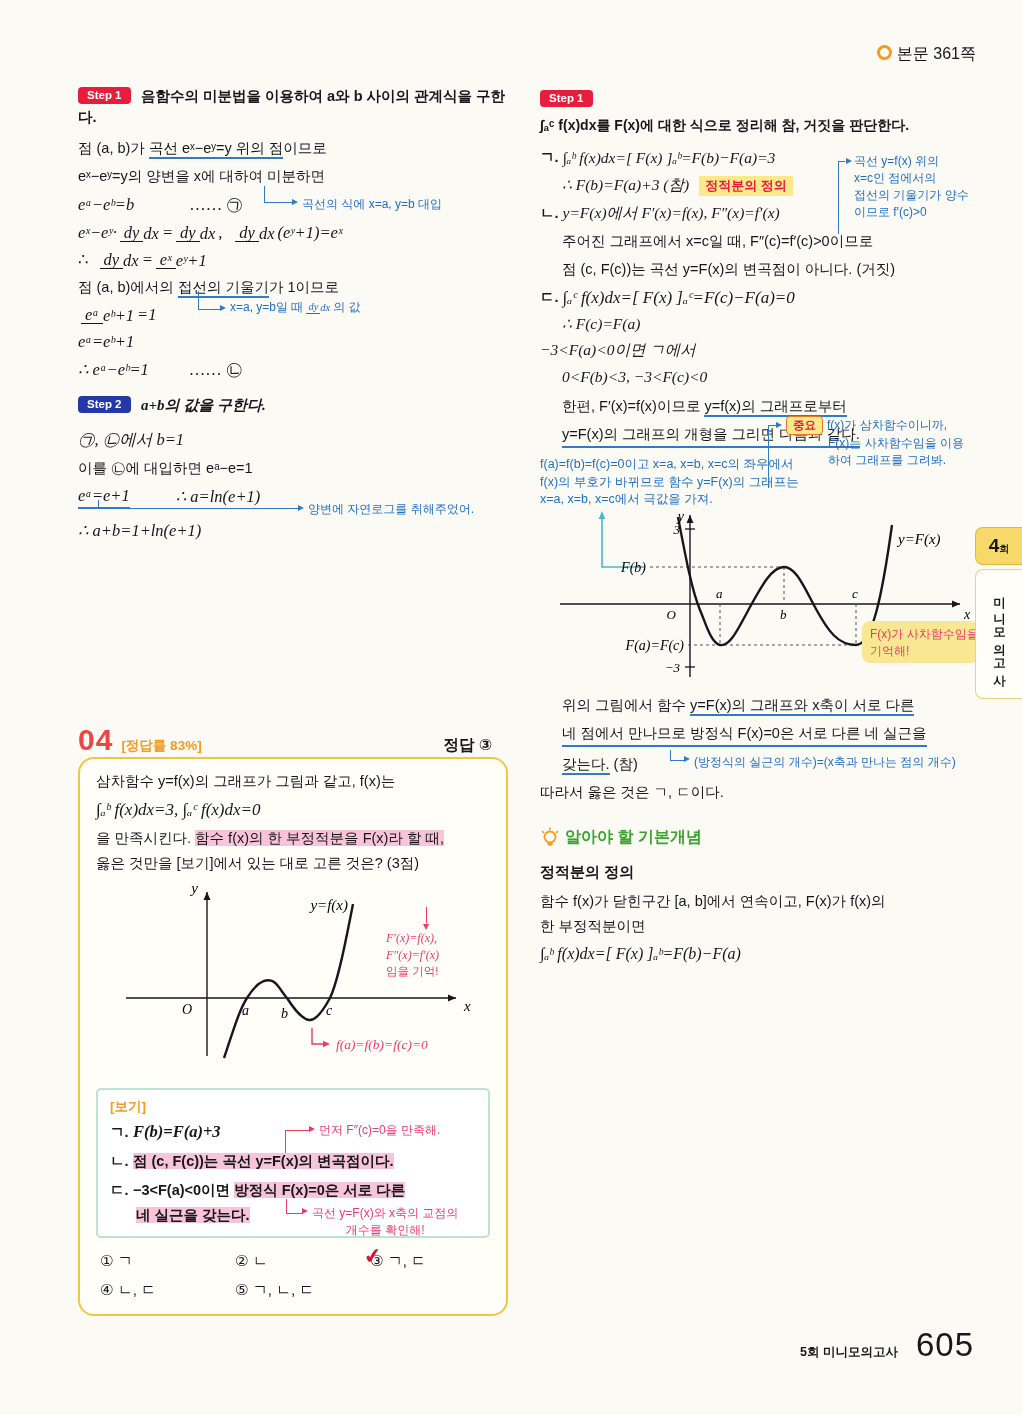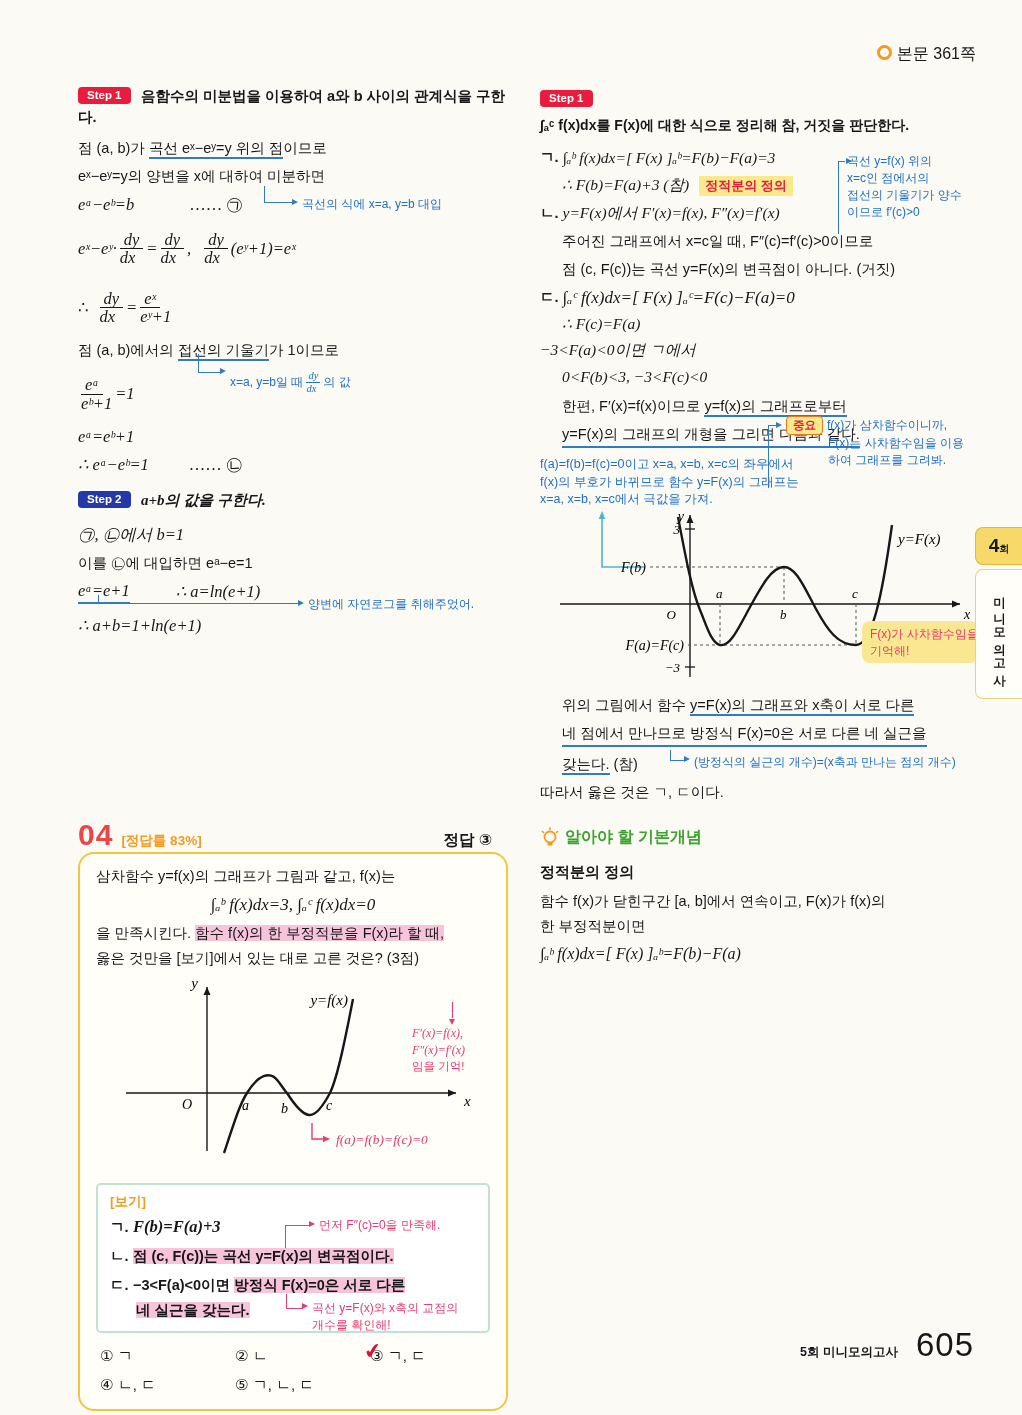--- a/index.html
+++ b/index.html
@@ -11,22 +11,22 @@
   .msm{font-family:"Liberation Serif","DejaVu Serif",serif;font-style:italic;font-size:12px}
   .badge{display:inline-block;color:#fff;font-size:11.5px;font-weight:bold;
          padding:2px 9px 3px;border-radius:4px;font-style:normal;vertical-align:2px}
   .badge-red{background:#e81c3c}
   .badge-navy{background:#2438a8}
   .note{color:#1f6fc5;font-size:12px;line-height:1.4}
   .rednote{color:#ea3a6e;font-size:12px;line-height:1.4}
   .ub{border-bottom:2px solid #2f7cc4;padding-bottom:1px}
   .hl-pink{background:#f8c4d9}
   .hl-yel{background:#fbe98c;color:#e81c3c;font-weight:bold;font-size:13px;padding:1px 6px}
-  .frac{display:inline-flex;flex-direction:column;align-items:flex-start;vertical-align:middle;
-        line-height:1.05;margin:8px 3px}
+  .frac{display:inline-flex;flex-direction:row;align-items:flex-end;vertical-align:middle;
+        line-height:1.05;margin:0 3px}
   .frac .fn{border-bottom:1.3px solid #17171a;padding:0 4px}
   .frac.sm{font-size:10.5px;line-height:1.1}
   .frac.sm .fn{border-bottom:1px solid #1f6fc5;padding:0 2px}
   .mline{margin:7px 0;display:flex;align-items:center}
   .tri-r{width:0;height:0;border-top:3.5px solid transparent;border-bottom:3.5px solid transparent;
          border-left:6px solid #2f7cc4;position:absolute}
   .tri-d{width:0;height:0;border-left:3.5px solid transparent;border-right:3.5px solid transparent;
          border-top:6px solid #ea3a6e;position:absolute}
   .tri-r.pink{border-left-color:#ea3a6e}
   #col-left{position:absolute;left:78px;top:86px;width:430px}
@@ -170,27 +170,27 @@
 
   <div style="margin-top:182px;position:relative">
     <div style="display:flex;align-items:baseline">
       <span style="color:#ef4444;font-weight:bold;font-size:30px;letter-spacing:1px">04</span>
       <span style="color:#f59b1e;font-weight:bold;font-size:13.5px;margin-left:8px">[정답률 83%]</span>
       <span style="margin-left:auto;font-weight:bold;font-size:15.5px;margin-right:16px">정답 ③</span>
     </div>
 
     <div class="pbox">
       <div class="ko"><span>삼차함수 y=f(x)의 그래프가 그림과 같고, f(x)는</span></div>
-      <div class="m" style="text-align:center;margin:8px 0;font-size:17px"><span>∫ₐᵇ f(x)dx=3,  ∫ₐᶜ f(x)dx=0</span></div>
+      <div class="m" style="margin:8px 0;font-size:17px"><span>∫ₐᵇ f(x)dx=3,  ∫ₐᶜ f(x)dx=0</span></div>
       <div class="ko">
         <span>을 만족시킨다. </span><span class="hl-pink">함수 f(x)의 한 부정적분을 F(x)라 할 때,</span>
       </div>
       <div class="ko" style="margin-top:4px"><span>옳은 것만을 [보기]에서 있는 대로 고른 것은? (3점)</span></div>
 
-      <div class="abs" style="right:2px;top:148px;width:92px">
+      <div class="abs" style="right:28px;top:148px;width:92px">
         <div style="border-left:1.5px solid #ea3a6e;height:16px;margin-left:40px;margin-bottom:1px"></div>
         <div class="tri-d" style="margin-left:37px;position:static"></div>
         <div class="rednote msm">F′(x)=f(x),</div>
         <div class="rednote msm">F″(x)=f′(x)</div>
         <div class="rednote" style="font-size:11.5px">임을 기억!</div>
       </div>
 
       <div class="gr" style="margin:4px 0 0 16px">
         <svg width="370" height="192" viewBox="0 0 370 192">
           <line x1="14" y1="120" x2="344" y2="120" stroke="#17171a" stroke-width="1.4"></line>
@@ -226,21 +226,21 @@
         </div>
         <div style="margin-top:8px;position:relative">
           <span class="ko" style="font-weight:bold">ㄷ.</span>
           <span class="ko" style="font-weight:bold">−3&lt;F(a)&lt;0이면 </span><span class="ko hl-pink" style="font-weight:bold">방정식 F(x)=0은 서로 다른</span>
           <div style="margin-left:26px;margin-top:4px;position:relative">
             <span class="ko hl-pink" style="font-weight:bold">네 실근을 갖는다.</span>
             <div class="abs" style="left:150px;top:-6px;width:16px;height:14px;border-left:1.4px solid #ea3a6e;border-bottom:1.4px solid #ea3a6e"></div>
             <div class="tri-r pink" style="left:166px;top:3.5px"></div>
             <div class="rednote abs" style="left:176px;top:0;white-space:nowrap">
               <div>곡선 y=F(x)와 x축의 교점의</div>
-              <div style="text-align:left">개수를 확인해!</div>
+              <div style="text-align:center">개수를 확인해!</div>
             </div>
           </div>
         </div>
       </div>
 
       <div class="choices">
         <div class="choice"><span>①</span> <span>ㄱ</span></div>
         <div class="choice"><span>②</span> <span>ㄴ</span></div>
         <div class="choice" style="position:relative">
           <span class="abs" style="left:-6px;top:-8px;color:#dd1133;font-size:21px;font-weight:bold;transform:rotate(-8deg)">✔</span>
@@ -288,21 +288,21 @@
       </div>
     <div class="mline" style="">
         <span class="m" style="font-size:15.5px">−3&lt;F(a)&lt;0이면 ㄱ에서</span>
       </div>
     <div class="mline m" style="margin-left:22px;font-size:15.5px">
         <span>0&lt;F(b)&lt;3, −3&lt;F(c)&lt;0</span>
       </div>
 
     <div class="abs" style="left:298px;top:14px;width:6px;height:72px;border-left:1.4px solid #2f7cc4;border-top:1.4px solid #2f7cc4"></div>
     <div class="tri-r" style="left:306px;top:11px"></div>
-    <div class="abs note" style="left:307px;top:6px;width:120px">
+    <div class="abs note" style="left:314px;top:6px;width:120px">
       <div>곡선 y=f(x) 위의</div>
       <div>x=c인 점에서의</div>
       <div>접선의 기울기가 양수</div>
       <div>이므로 f′(c)&gt;0</div>
     </div>
 
     <div class="abs" style="left:228px;top:278px;width:8px;height:62px;border-left:1.4px solid #2f7cc4;border-top:1.4px solid #2f7cc4"></div>
     <div class="tri-r" style="left:236px;top:275px"></div>
     <div class="jungyo" style="left:246px;top:268px">
       <span class="jb">중요</span><span class="note">f(x)가 삼차함수이니까,</span>

